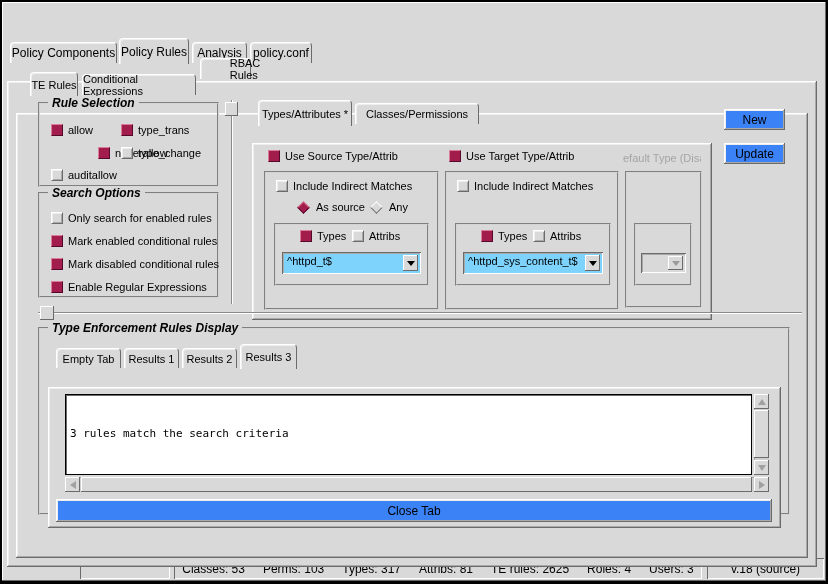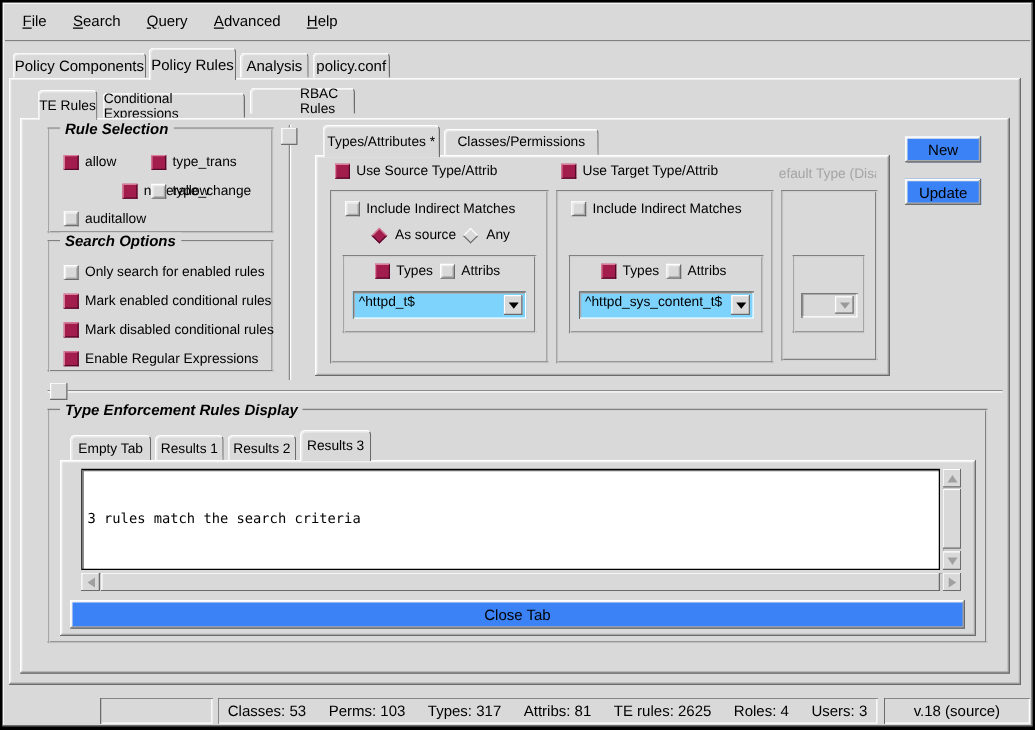--- a/index.html
+++ b/index.html
@@ -5,21 +5,21 @@
   html,body{margin:0;padding:0;background:#b0b0b0;}
   *{box-sizing:border-box;}
   .window{
     position:relative;width:828px;height:584px;
     background:#d9d9d9;border:2px solid #000;border-bottom-width:3px;
     font-family:"Liberation Sans",sans-serif;font-size:11px;color:#000;
     overflow:hidden;
   }
   .abs{position:absolute;}
   
-  .raised{box-shadow:inset -1px -1px 0 #6b6b6b, inset 1px 1px 0 #ffffff, inset -2px -2px 0 #a9a9a9, inset 2px 2px 0 #eeeeee;background:#d9d9d9;}
+  .raised{box-shadow:inset -1px -1px 0 #6b6b6b, inset 1px 1px 0 #ffffff, inset -2px -2px 0 #a9a9a9, inset 2px 2px 0 #eeeeee;background:#d9d9d9;margin-top:19px;}
   .raised-thin{box-shadow:inset -1px -1px 0 #6b6b6b, inset 1px 1px 0 #ffffff;background:#d9d9d9;}
   .sunken-thin{box-shadow:inset 1px 1px 0 #6b6b6b, inset -1px -1px 0 #ffffff;}
   .groove{border:2px groove #d4d4d4;}
   
   .menubar{left:2px;top:0;right:2px;height:32px;display:flex;align-items:center;padding-left:10px;border-bottom:2px groove #d4d4d4;}
   .menu-item{display:inline-block;padding:2px 4px;margin-right:13px;font-size:12px;cursor:default;}
   .menu-item::first-letter{text-decoration:underline;}
   
   .tab{background:#d9d9d9;border-top:1px solid #fff;border-left:1px solid #fff;border-right:1px solid #6b6b6b;border-radius:4px 4px 0 0;box-shadow:inset 1px 1px 0 #eee;display:flex;align-items:center;justify-content:center;font-size:12px;z-index:2;}
   .tab.active{z-index:6;}
@@ -58,27 +58,20 @@
   .statusbox{box-shadow:inset 1px 1px 0 #6b6b6b, inset -1px -1px 0 #ffffff;display:flex;align-items:center;justify-content:center;background:#d9d9d9;}
   .stat{margin:0 9px;white-space:nowrap;font-size:12px;}
   .sash-v{border-left:1px solid #8a8a8a;border-right:1px solid #ffffff;}
   .sash-h{border-top:1px solid #8a8a8a;border-bottom:1px solid #ffffff;}
 </style>
 </head>
 <body>
 
 <div class="window raised-thin">
 
-  <div class="abs menubar">
-    <span class="menu-item">File</span>
-    <span class="menu-item">Search</span>
-    <span class="menu-item">Query</span>
-    <span class="menu-item">Advanced</span>
-    <span class="menu-item">Help</span>
-  </div>
 
   <div class="abs tab" style="left:8px;top:40px;width:107px;height:21px;">
       <span>Policy Components</span>
     </div>
   <div class="abs tab active" style="left:117px;top:36px;width:70px;height:26px;">
       <span>Policy Rules</span>
     </div>
   <div class="abs tab" style="left:190px;top:40px;width:55px;height:21px;">
       <span>Analysis</span>
     </div>
@@ -87,21 +80,21 @@
     </div>
 
   <div class="abs raised" style="left:5px;top:60px;width:810px;height:486px;z-index:3;"></div>
 
   <div class="abs tab small active" style="left:28px;top:70px;width:48px;height:24px;z-index:6;">
       <span>TE Rules</span>
     </div>
   <div class="abs tab small" style="left:80px;top:72px;width:114px;height:21px;z-index:4;">
       <span>Conditional Expressions</span>
     </div>
-  <div class="abs tab small" style="left:198px;top:68px;width:84px;height:21px;z-index:4;padding-left:39px;">
+  <div class="abs tab small" style="left:198px;top:56px;width:51px;height:21px;z-index:4;padding-left:39px;">
       <span>RBAC Rules</span>
     </div>
 
   <div class="abs raised" style="left:14px;top:92px;width:792px;height:445px;z-index:5;"></div>
 
   <div class="abs groupbox" style="left:36px;top:100px;width:181px;height:85px;z-index:7;">
     <span class="legend">Rule Selection</span>
     <div class="abs check" style="left:11px;top:20px;">
         <span class="cb on"></span>
         <span class="lbl">allow</span>

